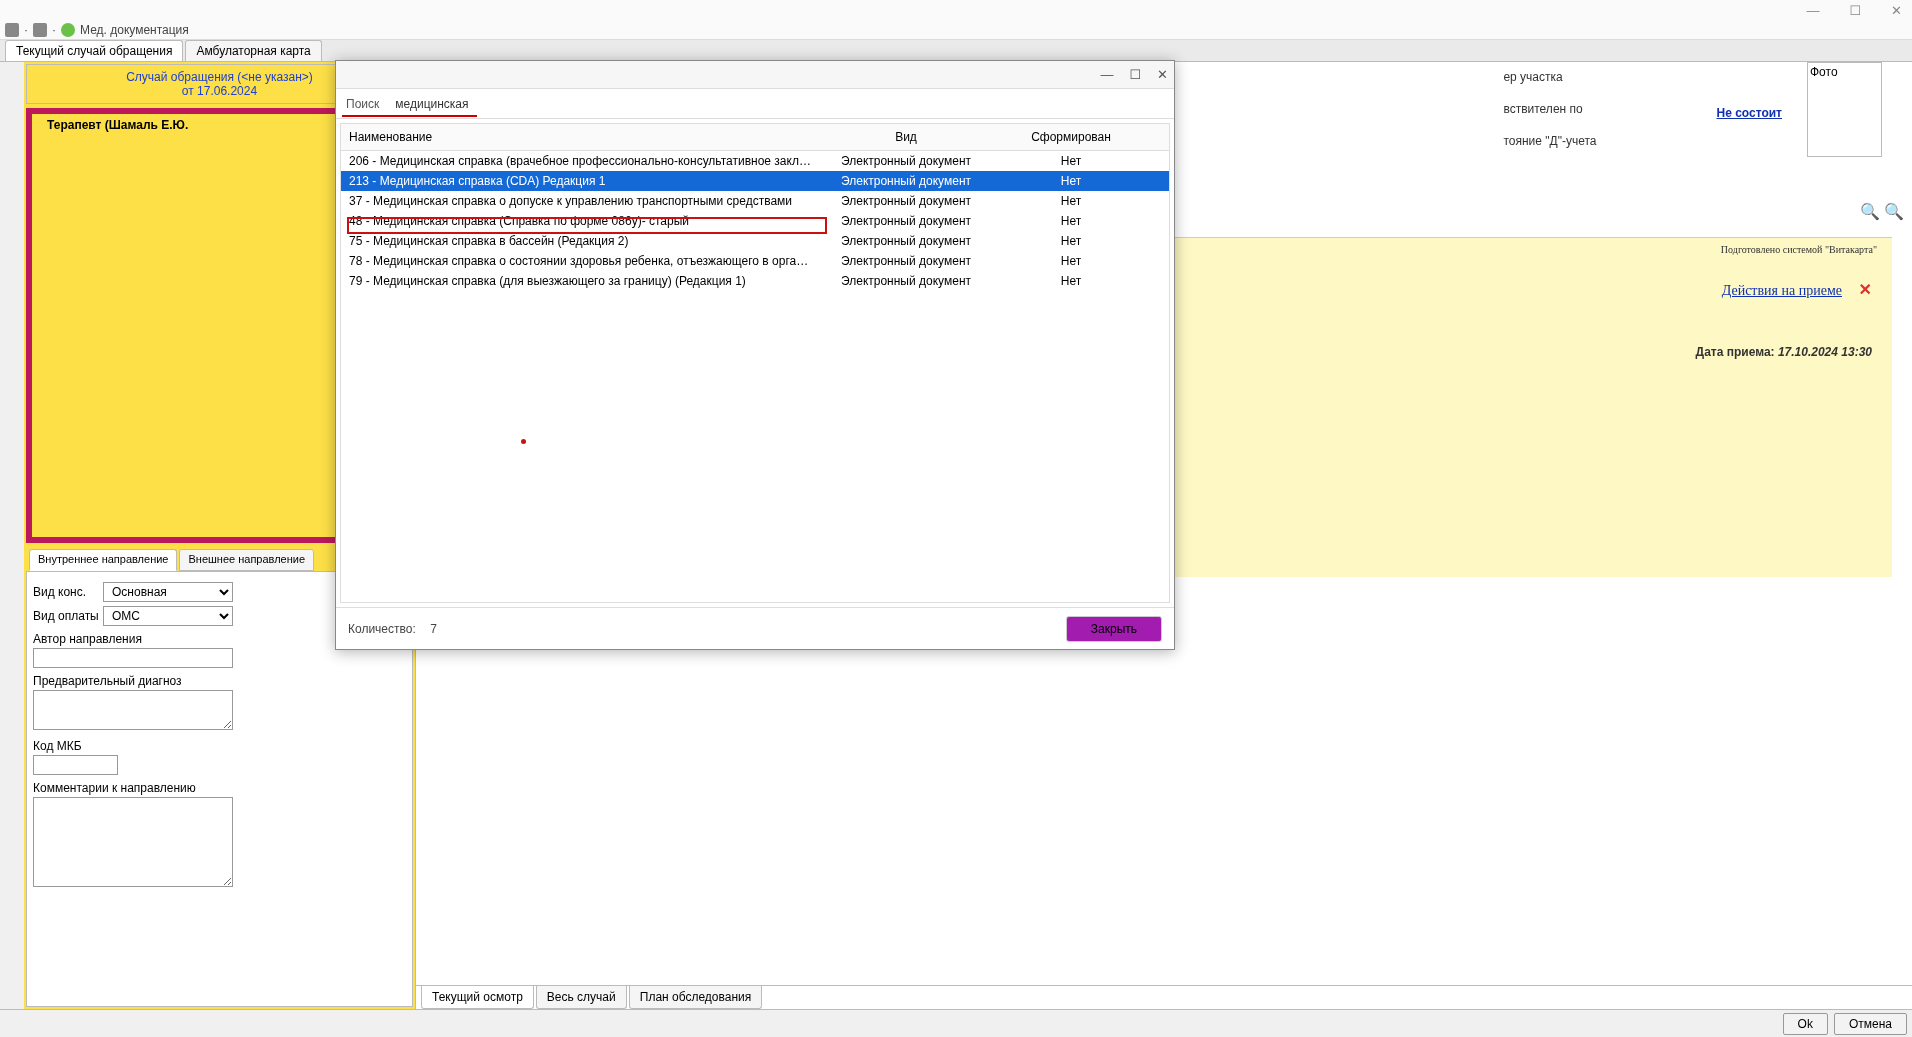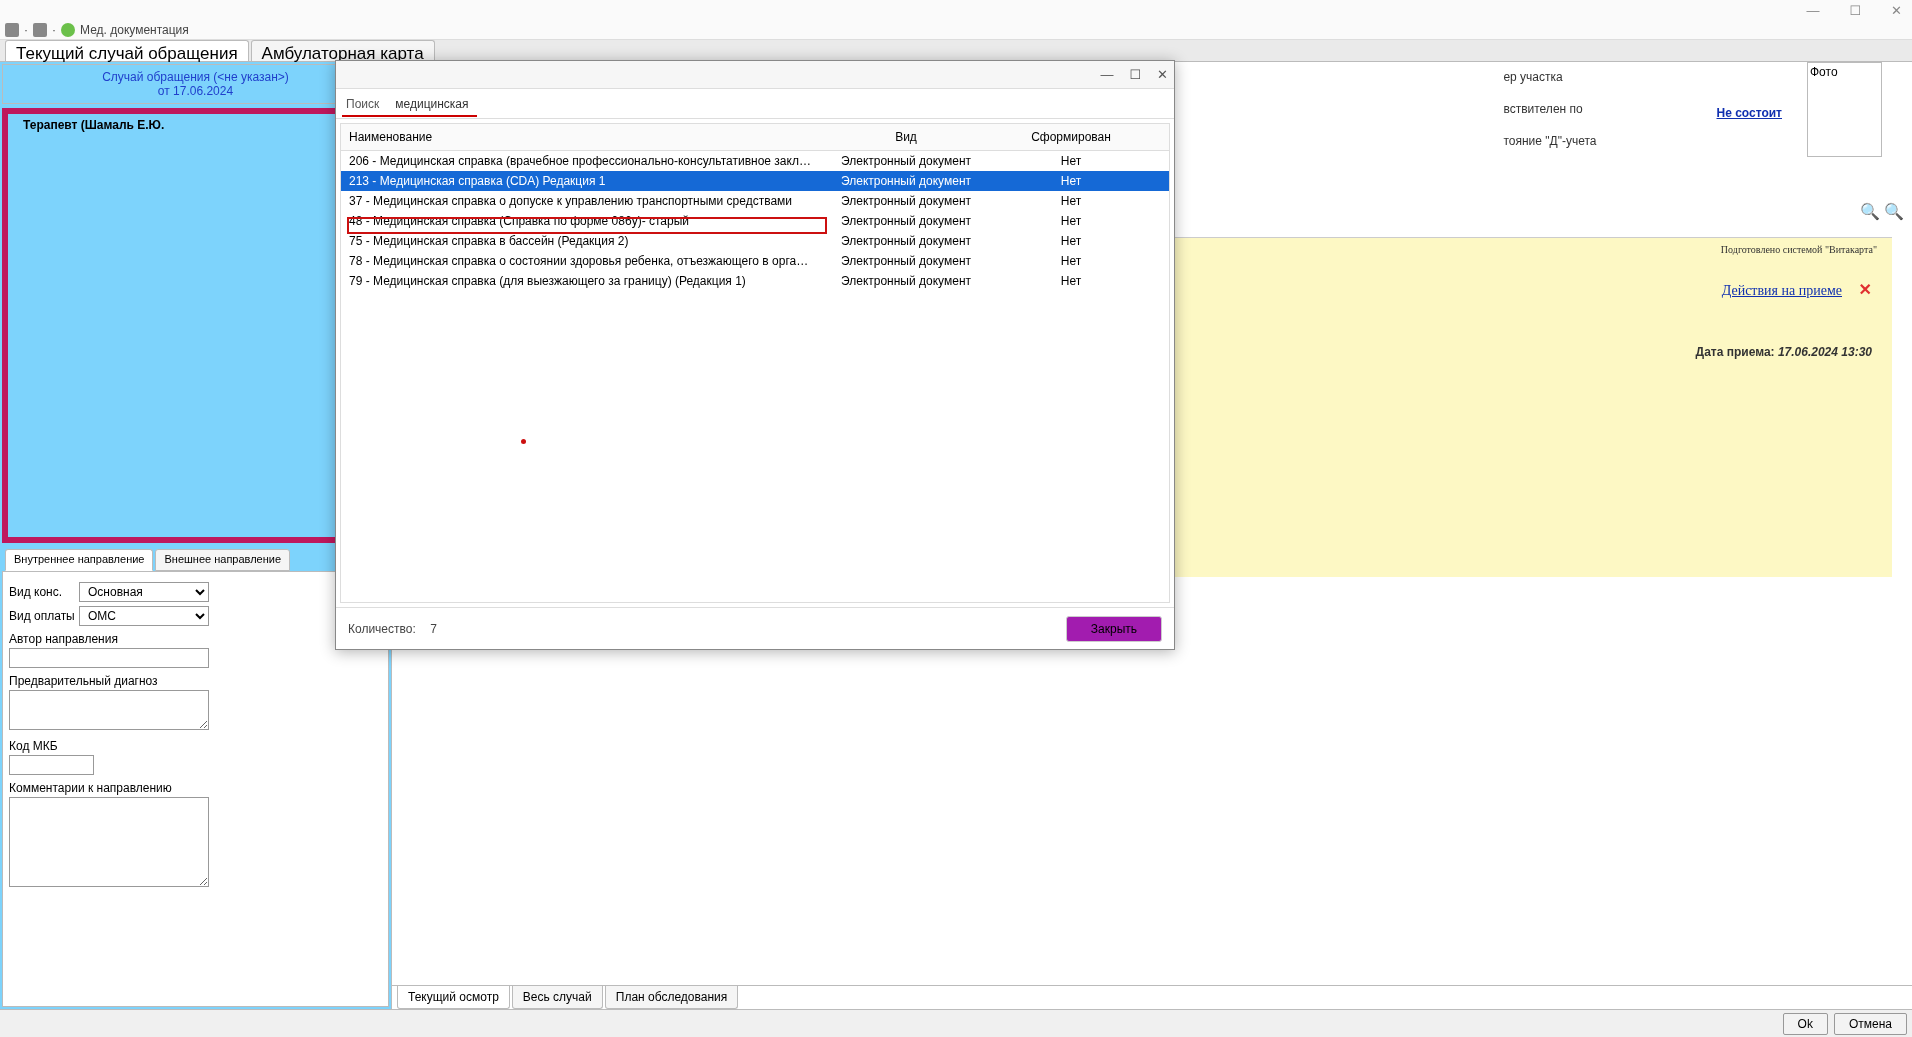--- a/index.html
+++ b/index.html
@@ -9,26 +9,26 @@
 .titlebar { height: 20px; background: #fafafa; display: flex; justify-content: flex-end; align-items: center; padding-right: 10px; gap: 30px; }
 .titlebar span { font-size: 13px; color: #888; cursor: pointer; }
 
 
 .toolbar-line { height: 20px; background: #fafafa; border-bottom: 1px solid #ddd; display: flex; align-items: center; padding-left: 5px; gap: 5px; font-size: 12px; color: #444; }
 .toolbar-line .ico { display:inline-block; width:14px; height:14px; background:#6bc04a; border-radius:50%; }
 .toolbar-line .ico2 { display:inline-block; width:14px; height:14px; background:#888; border-radius:2px; }
 
 
 .maintabs { height: 22px; display: flex; background: #eaeaea; border-bottom: 1px solid #bbb; padding-left: 5px; }
-.maintab { padding: 3px 10px; border: 1px solid #bbb; border-bottom: none; background: #f5f5f5; border-radius: 3px 3px 0 0; margin-right: 2px; font-size: 17px; cursor: pointer; }
+.maintab { padding: 3px 10px; border: 1px solid #bbb; border-bottom: none; background: #f5f5f5; border-radius: 3px 3px 0 0; margin-right: 2px; font-size: 12px; cursor: pointer; }
 .maintab.active { background: #fff; }
 
 
 .bodywrap { display: flex; height: calc(100% - 90px); }
-.leftpanel { width: 392px; border-right: 1px solid #bbb; background: #7dd3fc; display: flex; flex-direction: column; }
+.leftpanel { width: 392px; border-right: 1px solid #bbb; background: #fde047; display: flex; flex-direction: column; margin-left: 24px; }
 .casebox { border: 1px solid #bbb; margin: 2px; }
 .casehead { text-align: center; padding: 5px; font-size: 12px; }
 .casehead a { color: #2040cc; cursor: pointer; }
 .treenode { padding: 4px 15px; font-weight: bold; font-size: 12px; }
 .treearea { flex: 1; border: 6px solid #be185d; margin: 2px; }
 
 
 .dirtabs { height: 22px; display: flex; padding-left: 5px; margin-top: 4px; }
 .dirtab { padding: 3px 8px; border: 1px solid #bbb; background: #f5f5f5; border-radius: 3px 3px 0 0; margin-right: 2px; font-size: 11px; cursor: pointer; }
 .dirtab.active { background: #fff; border-bottom: 1px solid #fff; }
@@ -175,21 +175,21 @@
     <div class="zoombar">
       <span style="color:#2a8a2a;">🔍</span>
       <span style="color:#b02a2a;">🔍</span>
     </div>
 
     <div class="yellownote">
       <span class="yn-sys">Подготовлено системой "Витакарта"</span>
       <span class="yn-link">Действия на приеме </span>
       <span class="yn-x">✕</span>
       <span class="yn-date">
-        <span>Дата приема: </span><i>17.06.2024 13:30</i>
+        <span>Дата приема: </span><i>17.10.2024 13:30</i>
       </span>
     </div>
 
     <div class="bottomtabs" style="position:absolute; bottom:0; left:0; right:0;">
       <div class="btab active">Текущий осмотр</div>
       <div class="btab">Весь случай</div>
       <div class="btab">План обследования</div>
     </div>
   </div>
 </div>

